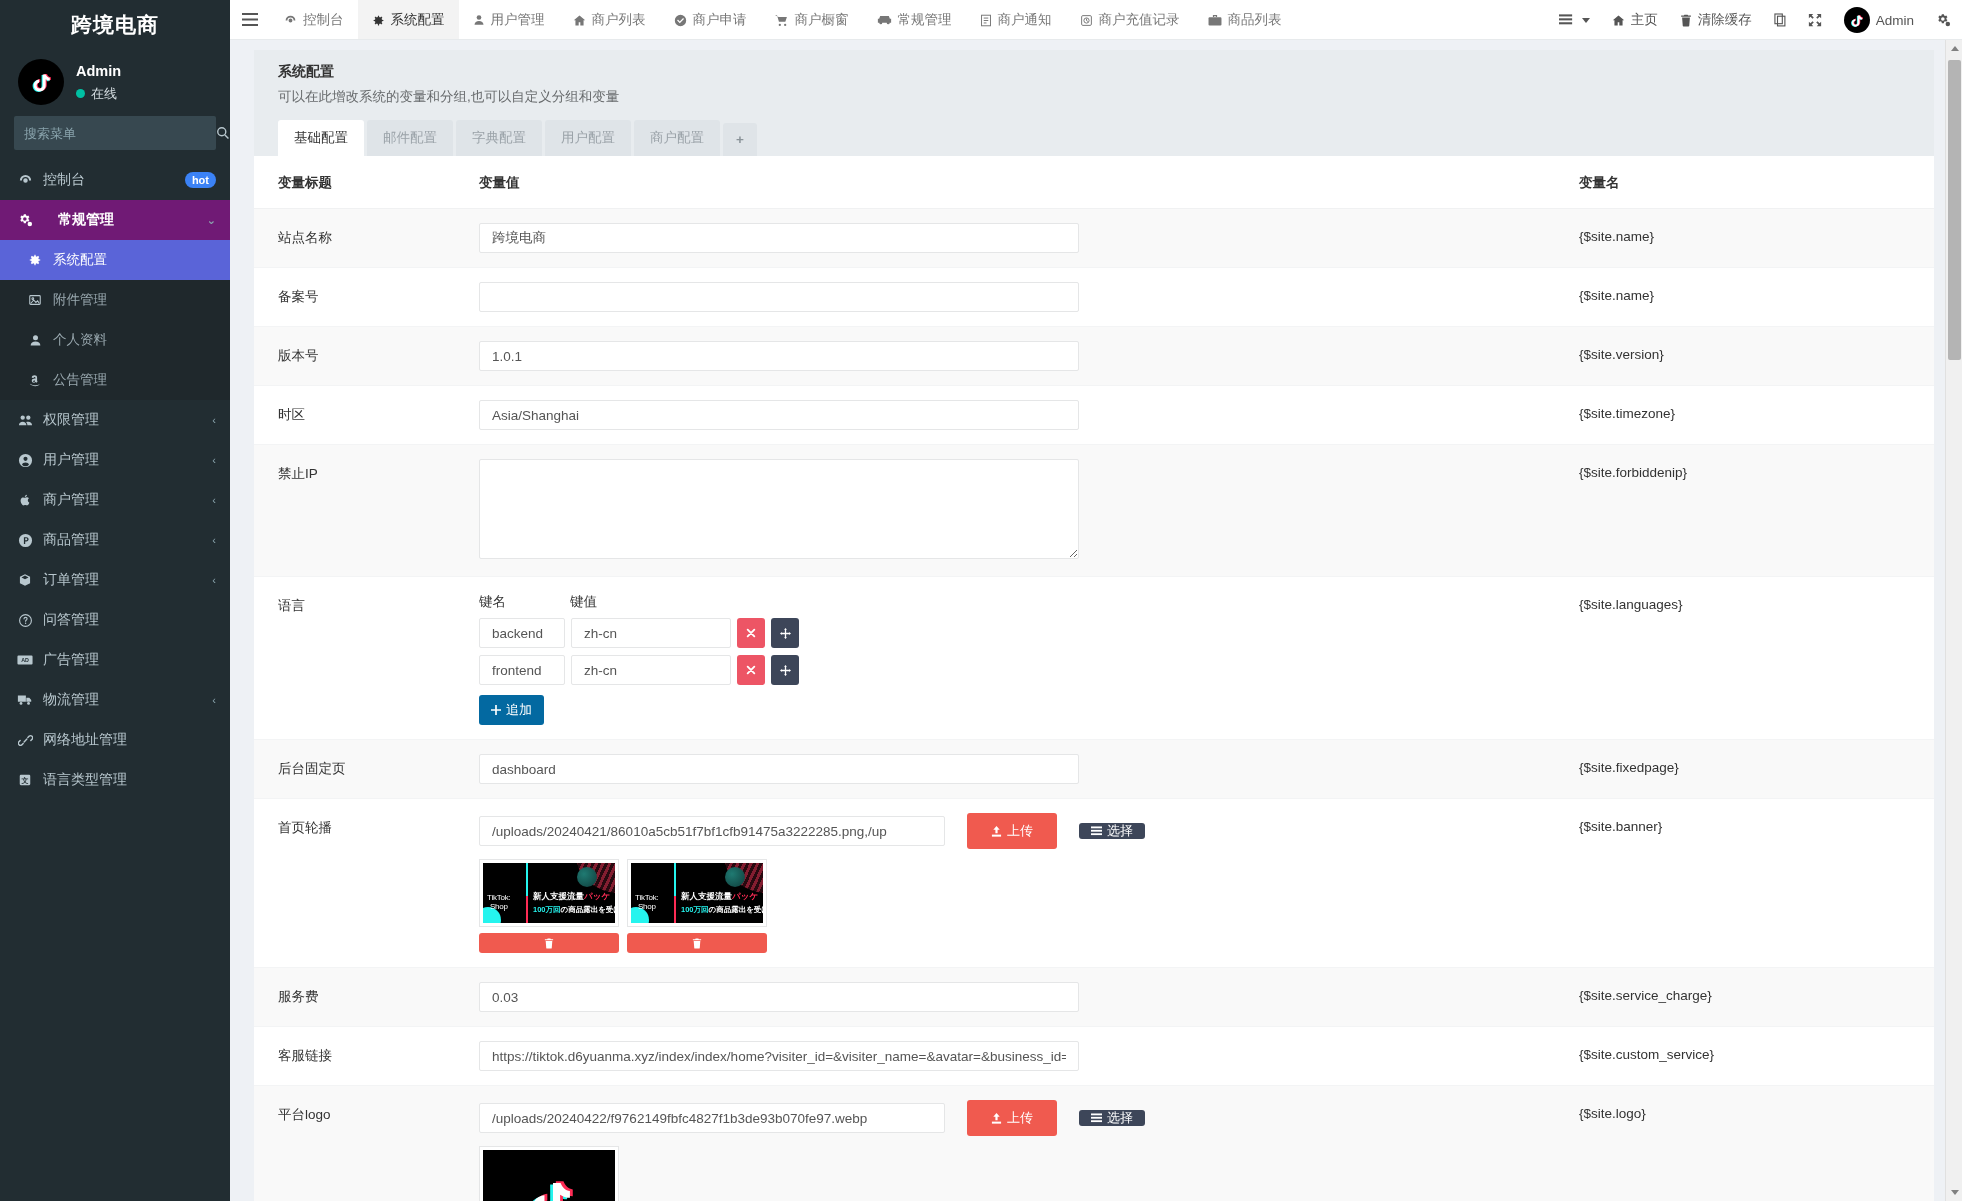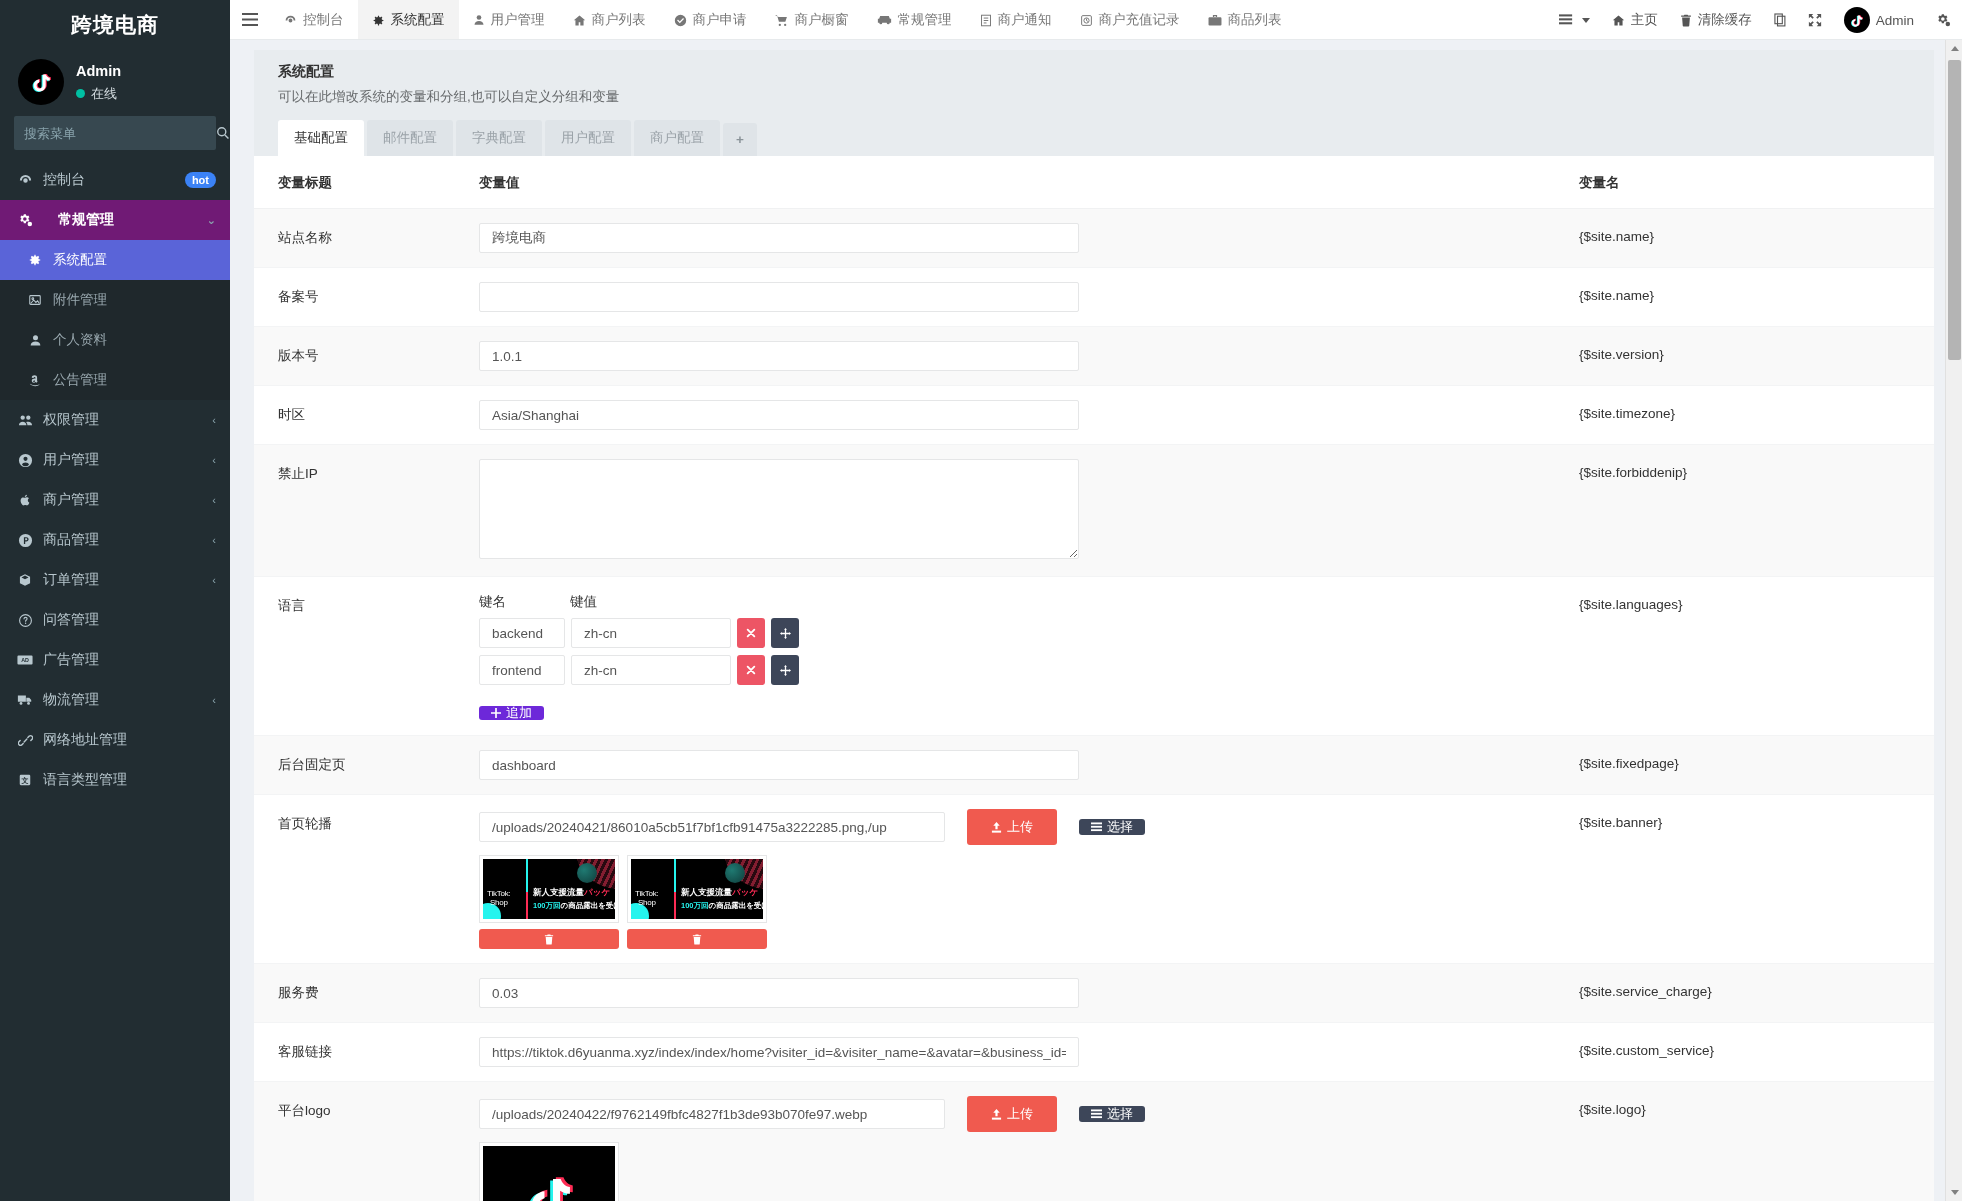--- a/index.html
+++ b/index.html
@@ -176,21 +176,21 @@
   .kv-row { display: flex; align-items: center; gap: 6px; margin-bottom: 7px; }
   .kv-row .k { width: 86px; height: 30px; }
   .kv-row .v { width: 160px; height: 30px; }
   .btn {
     border: 0; border-radius: 3px; cursor: pointer;
     font-size: 13px; color: #fff; font-family: inherit;
     display: inline-flex; align-items: center; justify-content: center; gap: 5px;
   }
   .btn-x { background: #ed5565; width: 28px; height: 30px; font-weight: bold; }
   .btn-move { background: #3d4659; width: 28px; height: 30px; }
-  .btn-add { background: #6d28d9; height: 14px; padding: 0 12px; margin-top: 14px;}
+  .btn-add { background: #0369a1; height: 30px; padding: 0 12px; margin-top: 3px;}
   .btn-upload { background: #f05a4f; height: 36px; padding: 0 24px; }
   .btn-select { background: #3d4659; height: 16px; padding: 0 12px; }
   .btn-del-wide { background: #f05a4f; width: 140px; height: 20px; margin-top: 6px; }
 
   .upload-row { display: flex; align-items: center; gap: 22px; }
   .upload-row .inp { width: 466px; }
 
   .thumbs { display: flex; gap: 8px; margin-top: 10px; }
   .thumb-box { width: 140px; }
   .thumb {

